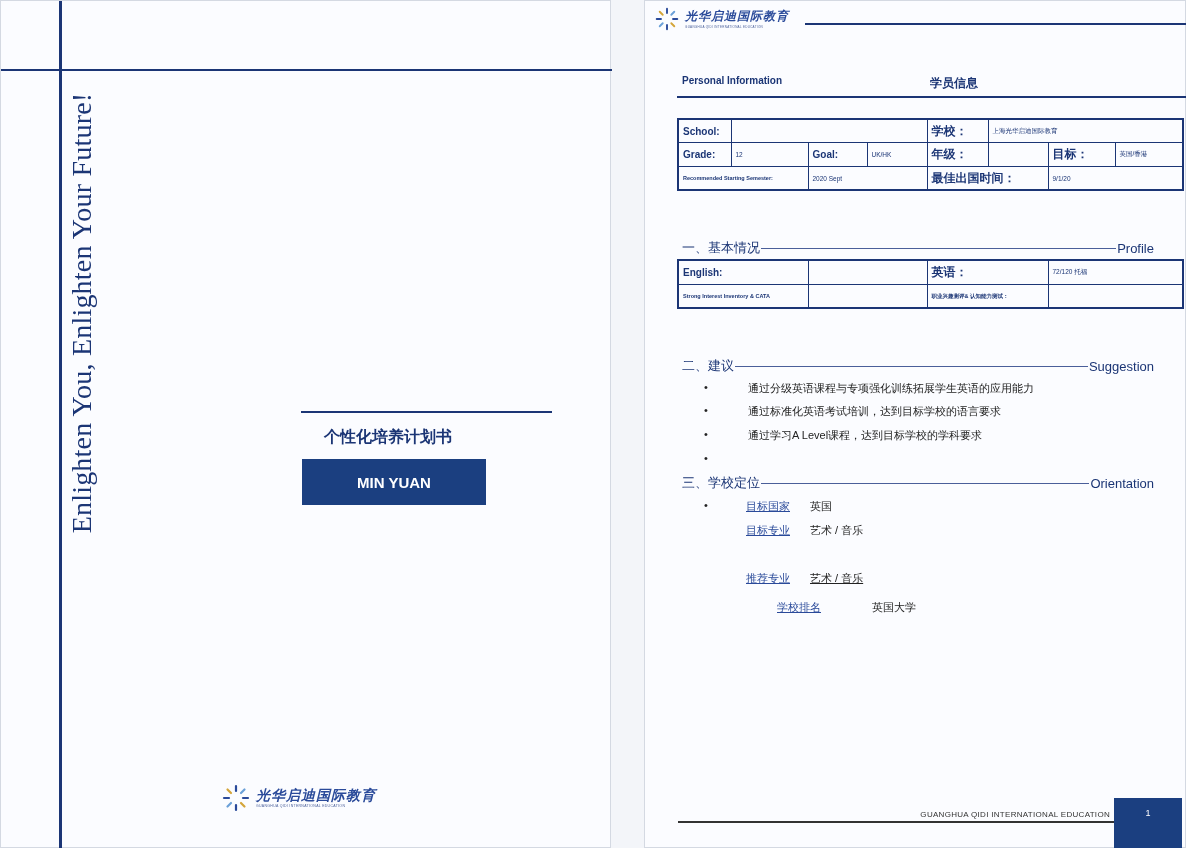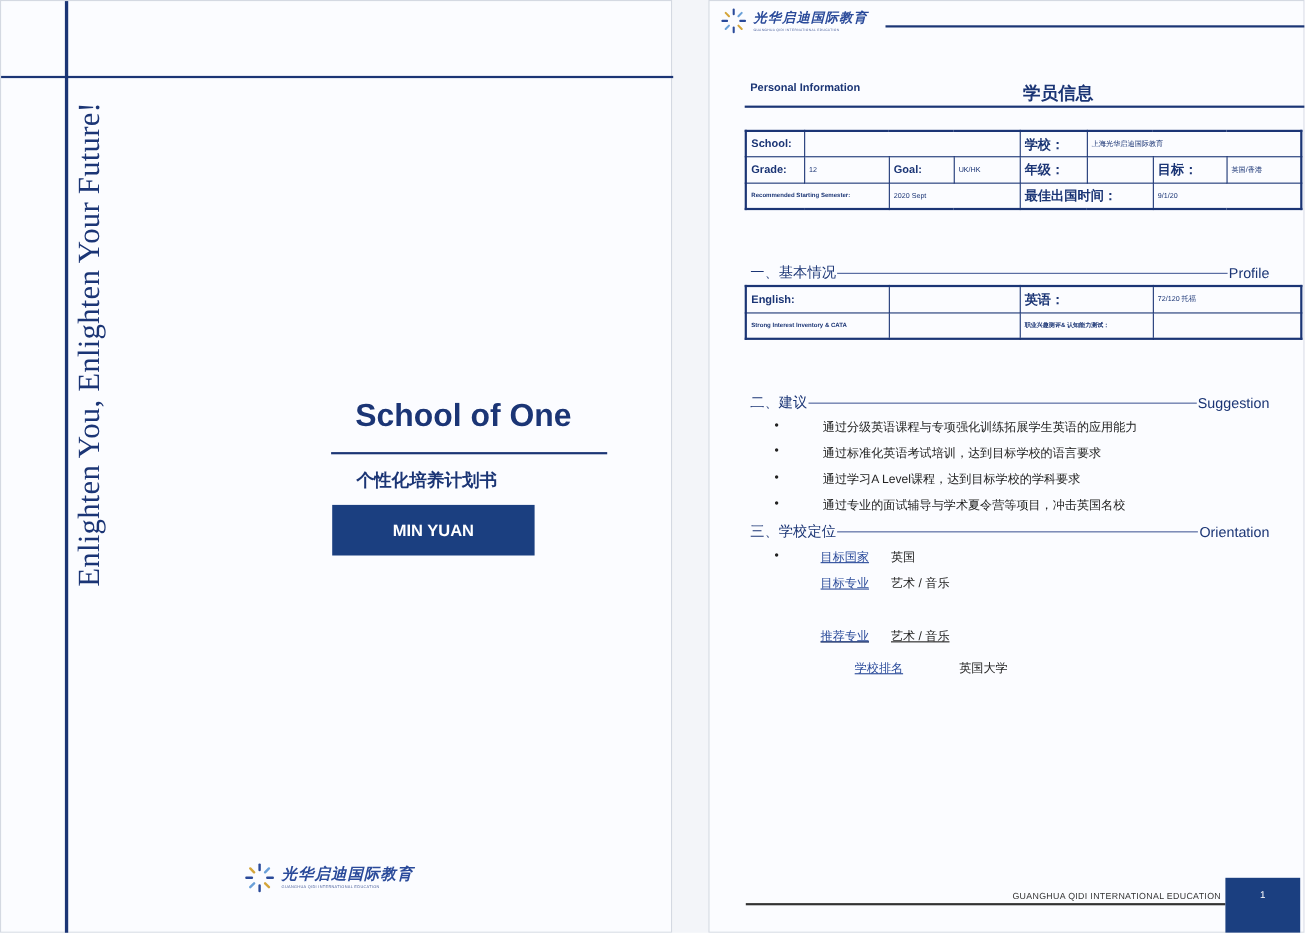--- a/index.html
+++ b/index.html
@@ -49,21 +49,20 @@
 <body>
 
 <div id="left-page" class="page">
   <div class="rule" style="left:58px; top:0; width:3px; height:848px;"></div>
   <div class="rule" style="left:0; top:68px; width:611px; height:2px;"></div>
 
   <div class="vtext">
       <span>Enlighten You, Enlighten Your Future!</span>
     </div>
 
-  <div class="abs title">School of One</div>
   <div class="rule" style="left:300px; top:410px; width:251px; height:2px;"></div>
   <div class="abs subtitle">个性化培养计划书</div>
   <div class="abs namebox">
       <span>MIN YUAN</span>
     </div>
 
   <div class="abs logo" style="left:221px; top:783px;">
     <div class="mark">
       <svg width="28" height="28" viewBox="0 0 28 28">
         <g stroke-width="2.2" stroke-linecap="round">
@@ -103,21 +102,21 @@
     </svg>
   </div>
   <div>
     <div class="cn" style="font-size:12px;">光华启迪国际教育</div>
     <div class="en" style="font-size:3px;">GUANGHUA QIDI INTERNATIONAL EDUCATION</div>
   </div>
 </div>
 <div class="rule" style="left:805px; top:23px; width:381px; height:2px;"></div>
 
 <div class="sec-head" style="left:682px; top:75px;">Personal Information</div>
-<div class="sec-head" style="left:930px; top:75px; font-size:16px;">学员信息</div>
+<div class="sec-head" style="left:930px; top:75px; font-size:12px;">学员信息</div>
 <div class="rule" style="left:677px; top:96px; width:509px; height:2px;"></div>
 
 <table class="grid" style="left:677px; top:118px; width:505px;">
   <colgroup>
     <col style="width:53px">
       <col style="width:77px">
       <col style="width:59px">
       <col style="width:60px">
     <col style="width:61px">
       <col style="width:60px">
@@ -190,21 +189,20 @@
 <div class="bullet-row" style="top:404px;">
     <span class="dot">•</span>
     <span>通过标准化英语考试培训，达到目标学校的语言要求</span>
   </div>
 <div class="bullet-row" style="top:428px;">
     <span class="dot">•</span>
     <span>通过学习A Level课程，达到目标学校的学科要求</span>
   </div>
 <div class="bullet-row" style="top:452px;">
     <span class="dot">•</span>
-    <span>通过专业的面试辅导与学术夏令营等项目，冲击英国名校</span>
   </div>
 
 <div class="divider-head" style="top:474px;">
   <span class="cn">三、学校定位</span>
   <span class="line"></span>
   <span class="en">Orientation</span>
 </div>
 <div class="orient-row" style="top:499px;">
     <span class="dot">•</span>
     <span class="k">目标国家</span>

